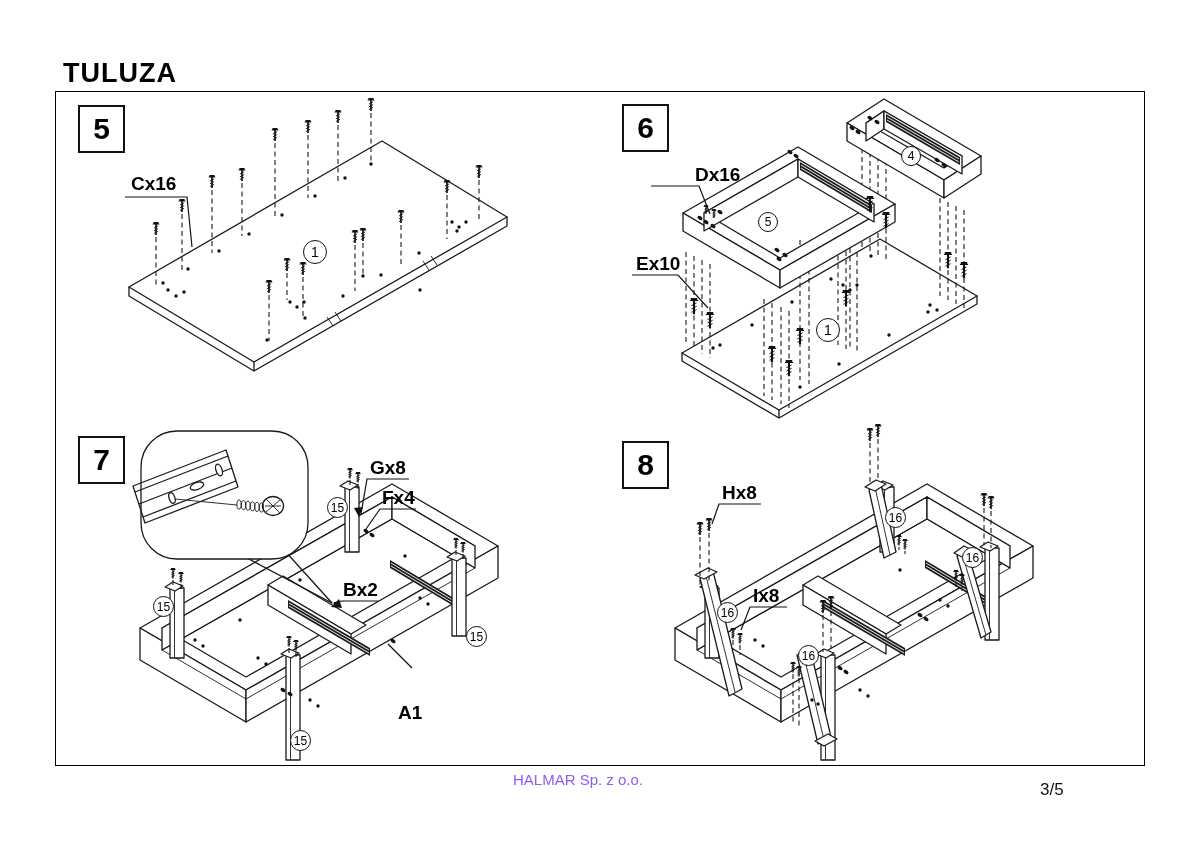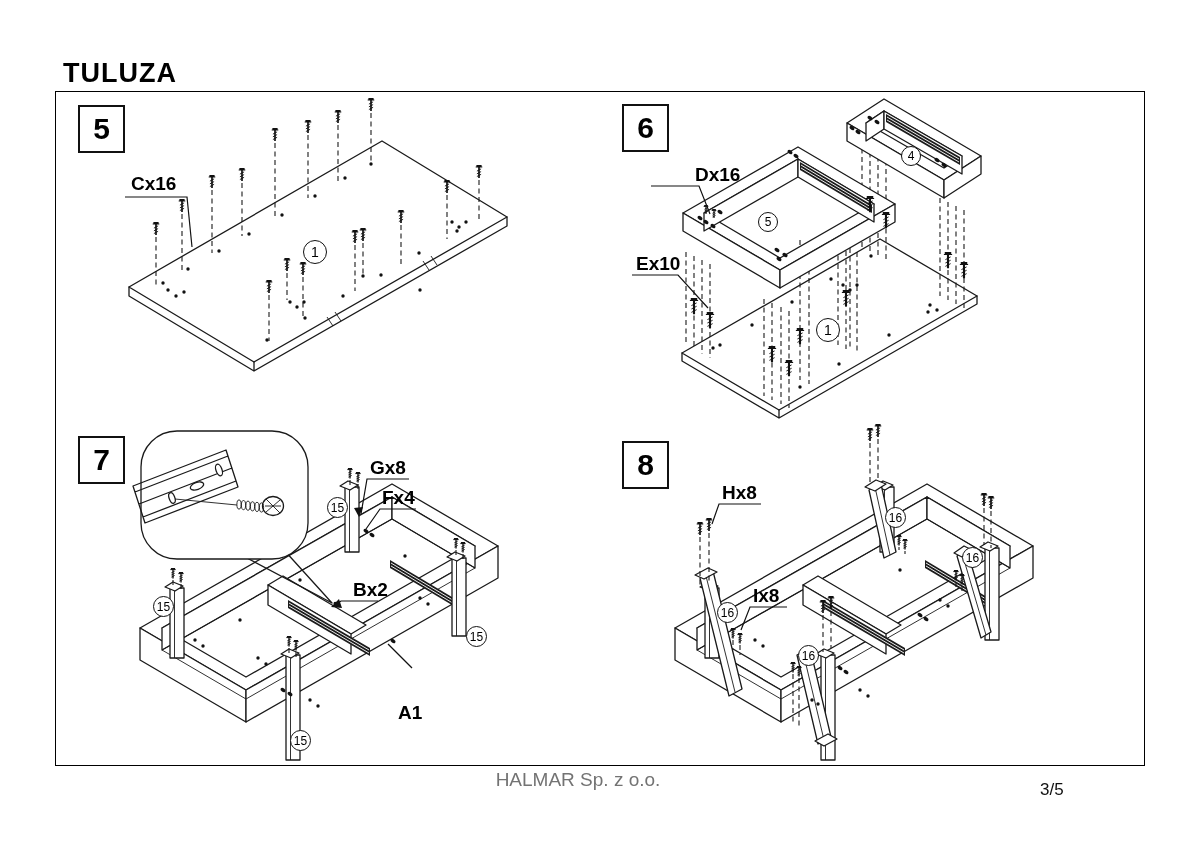--- a/index.html
+++ b/index.html
@@ -12,21 +12,21 @@
             justify-content:center;font-size:30px;font-weight:bold;background:#fff;}
   #step5-box{left:78px;top:105px;}
   #step6-box{left:622px;top:104px;}
   #step7-box{left:78px;top:436px;}
   #step8-box{left:622px;top:441px;}
   .hw-label{font-size:19px;font-weight:bold;white-space:nowrap;}
   .part-circle{box-sizing:border-box;border:1.5px solid #111;border-radius:50%;background:#fff;
                display:flex;align-items:center;justify-content:center;font-size:12px;line-height:1;}
   .part-circle.lg{font-size:14px;}
   #diagram-svg{left:0;top:0;}
-  #footer-block{left:70px;top:772px;width:1016px;text-align:center;font-size:19px;line-height:15.5px;color:#737373;}
+  #footer-block{left:70px;top:772px;width:1016px;text-align:center;font-size:15px;line-height:15.5px;color:#8b5cf6;}
   #page-number{left:1040px;top:780px;font-size:17px;color:#111;}
   .ln{stroke:#1a1a1a;stroke-width:1.3;fill:none;stroke-linejoin:round;stroke-linecap:round;}
   .fw{stroke:#1a1a1a;stroke-width:1.3;fill:#fff;stroke-linejoin:round;}
   .dk{fill:#1c1c1c;stroke:none;}
   .thin{stroke:#1a1a1a;stroke-width:0.9;fill:none;}
   .wstripe{stroke:#fff;stroke-width:0.9;fill:none;}
   .ldr{stroke:#111;stroke-width:1.2;fill:none;}
 </style>
 </head>
 <body>
@@ -636,21 +636,21 @@
 <div class="abs step-box" id="step5-box">5</div>
 <div class="abs step-box" id="step6-box">6</div>
 <div class="abs step-box" id="step7-box">7</div>
 <div class="abs step-box" id="step8-box">8</div>
 
 <div class="abs hw-label" style="left:131px;top:173px;">Cx16</div>
 <div class="abs hw-label" style="left:655px;top:164px;margin-left:40px;">Dx16</div>
 <div class="abs hw-label" style="left:636px;top:253px;">Ex10</div>
 <div class="abs hw-label" style="left:370px;top:457px;">Gx8</div>
 <div class="abs hw-label" style="left:382px;top:487px;">Fx4</div>
-<div class="abs hw-label" style="left:353px;top:579px;">Bx2</div>
+<div class="abs hw-label" style="left:343px;top:579px;">Bx2</div>
 <div class="abs hw-label" style="left:398px;top:663px;margin-top:39px;">A1</div>
 <div class="abs hw-label" style="left:722px;top:482px;">Hx8</div>
 <div class="abs hw-label" style="left:753px;top:585px;">Ix8</div>
 
 <div class="abs part-circle lg" style="left:303px;top:240px;width:24px;height:24px;">1</div>
 <div class="abs part-circle" style="left:901px;top:146px;width:20px;height:20px;">4</div>
 <div class="abs part-circle" style="left:758px;top:212px;width:20px;height:20px;">5</div>
 <div class="abs part-circle lg" style="left:816px;top:318px;width:24px;height:24px;">1</div>
 <div class="abs part-circle" style="left:327px;top:497px;width:21px;height:21px;">15</div>
 <div class="abs part-circle" style="left:153px;top:596px;width:21px;height:21px;">15</div>

